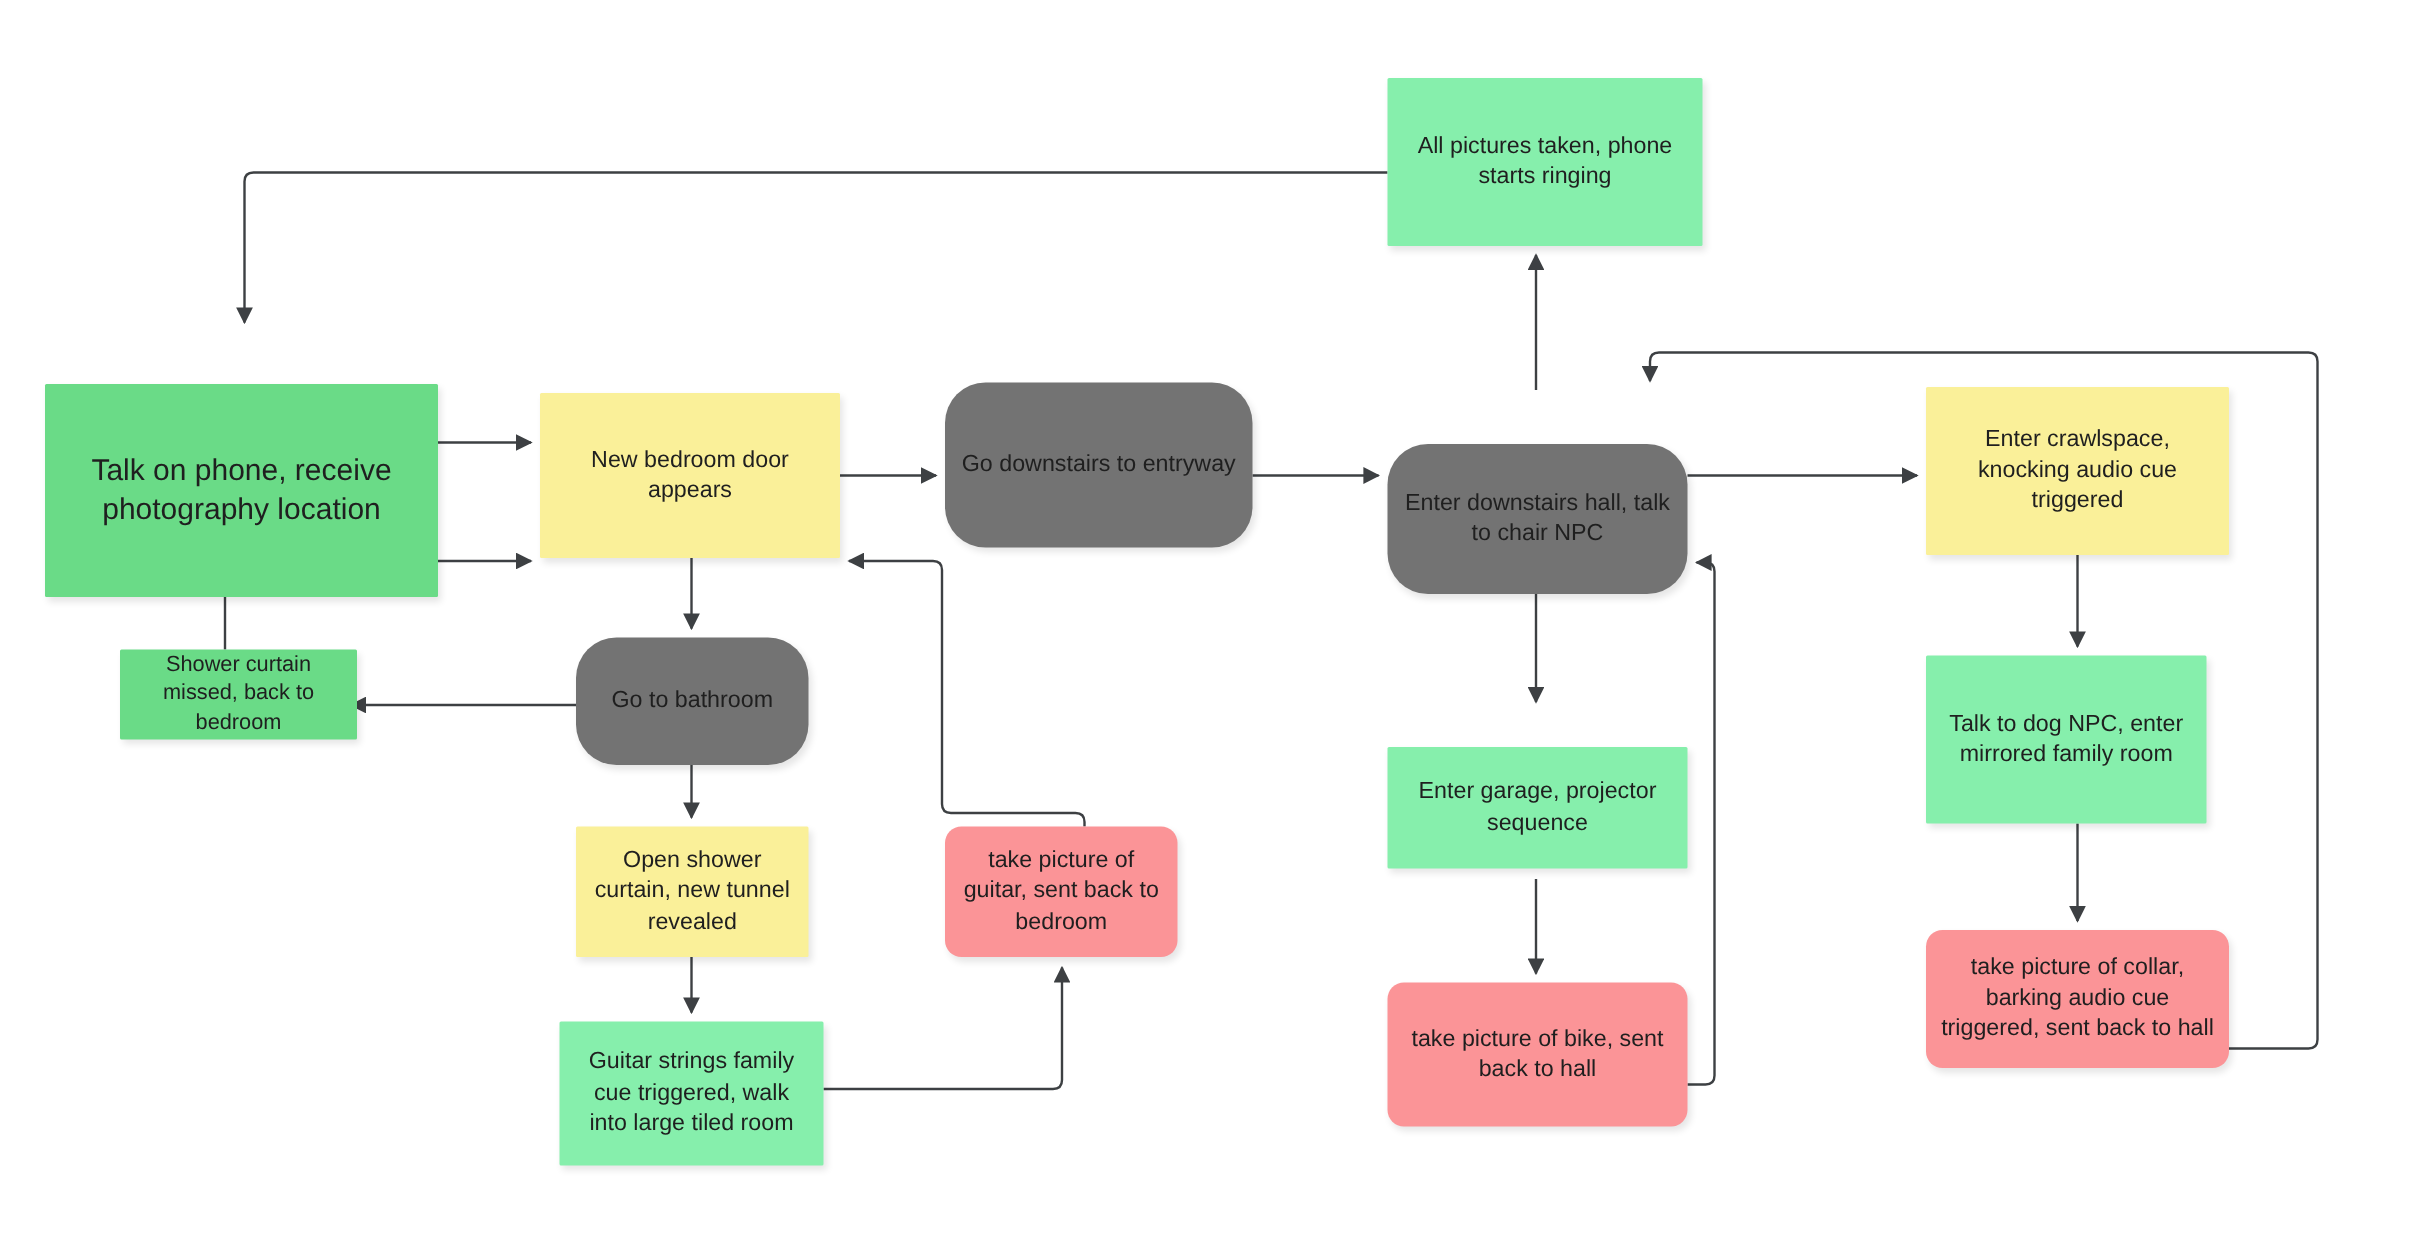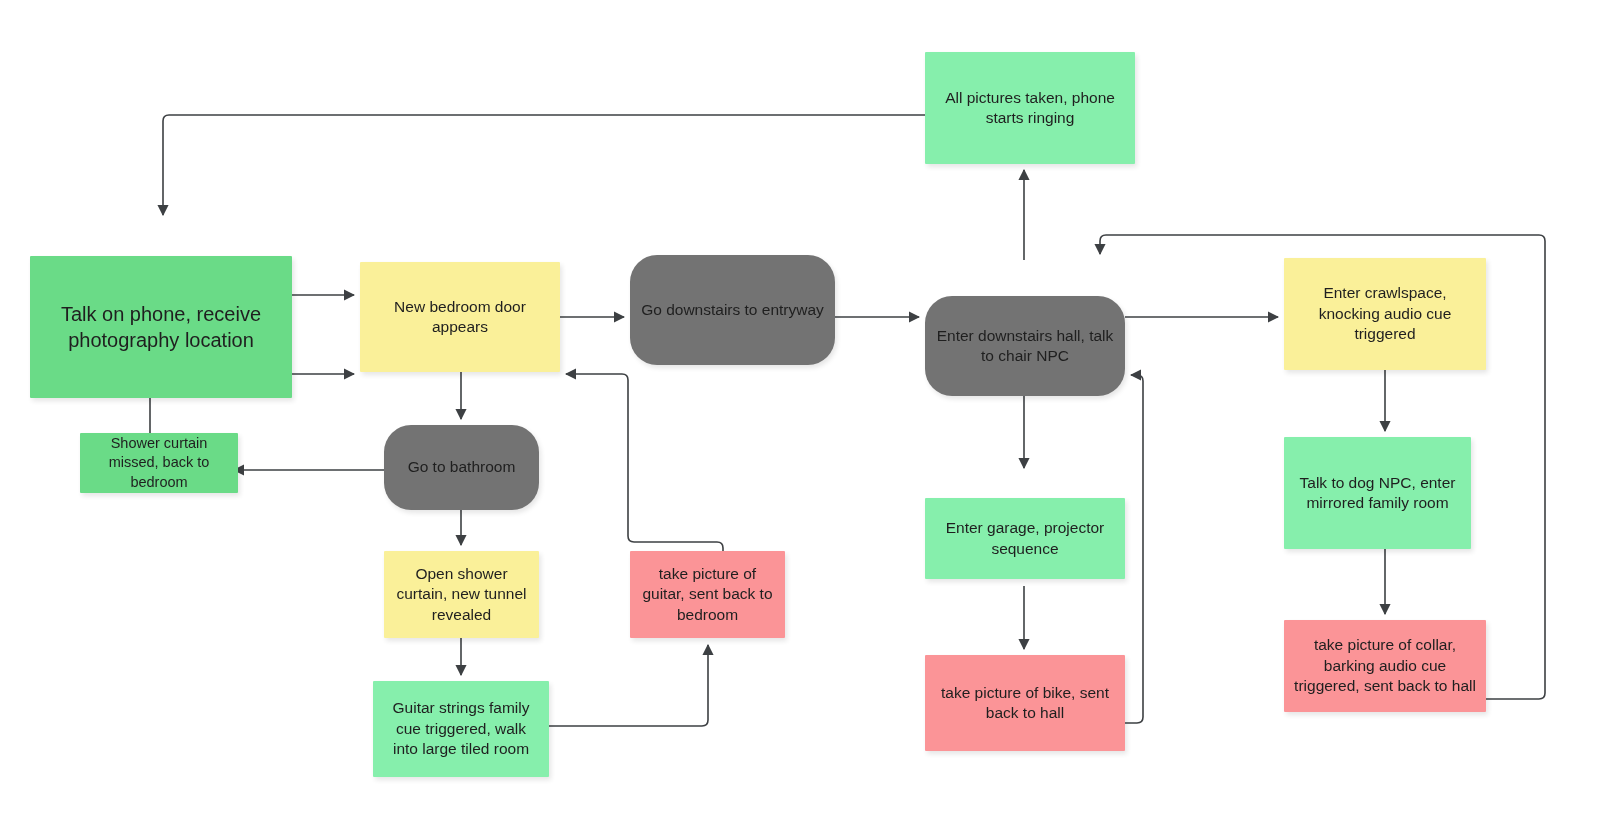--- a/index.html
+++ b/index.html
@@ -39,21 +39,21 @@
     padding: 4px 9px;
     box-shadow: 2px 3px 5px rgba(0,0,0,0.10);
     border-radius: 1px;
     white-space: pre-line;
     overflow: hidden;
   }
   .n-green  { background: #6adb87; }
   .n-lime   { background: #737373; border-radius: 27px; }
   .n-yellow { background: #faf099; }
   .n-orange { background: #86efac; }
-  .n-pink   { background: #fb9497; }
+  .n-pink   { background: #fb9497; border-radius: 11px; }
 
   .fs-20 { font-size: 20px; }
   .fs-15 { font-size: 15.5px; }
   .fs-14 { font-size: 14.5px; }
 </style>
 </head>
 <body>
 
 <div id="canvas">
 

